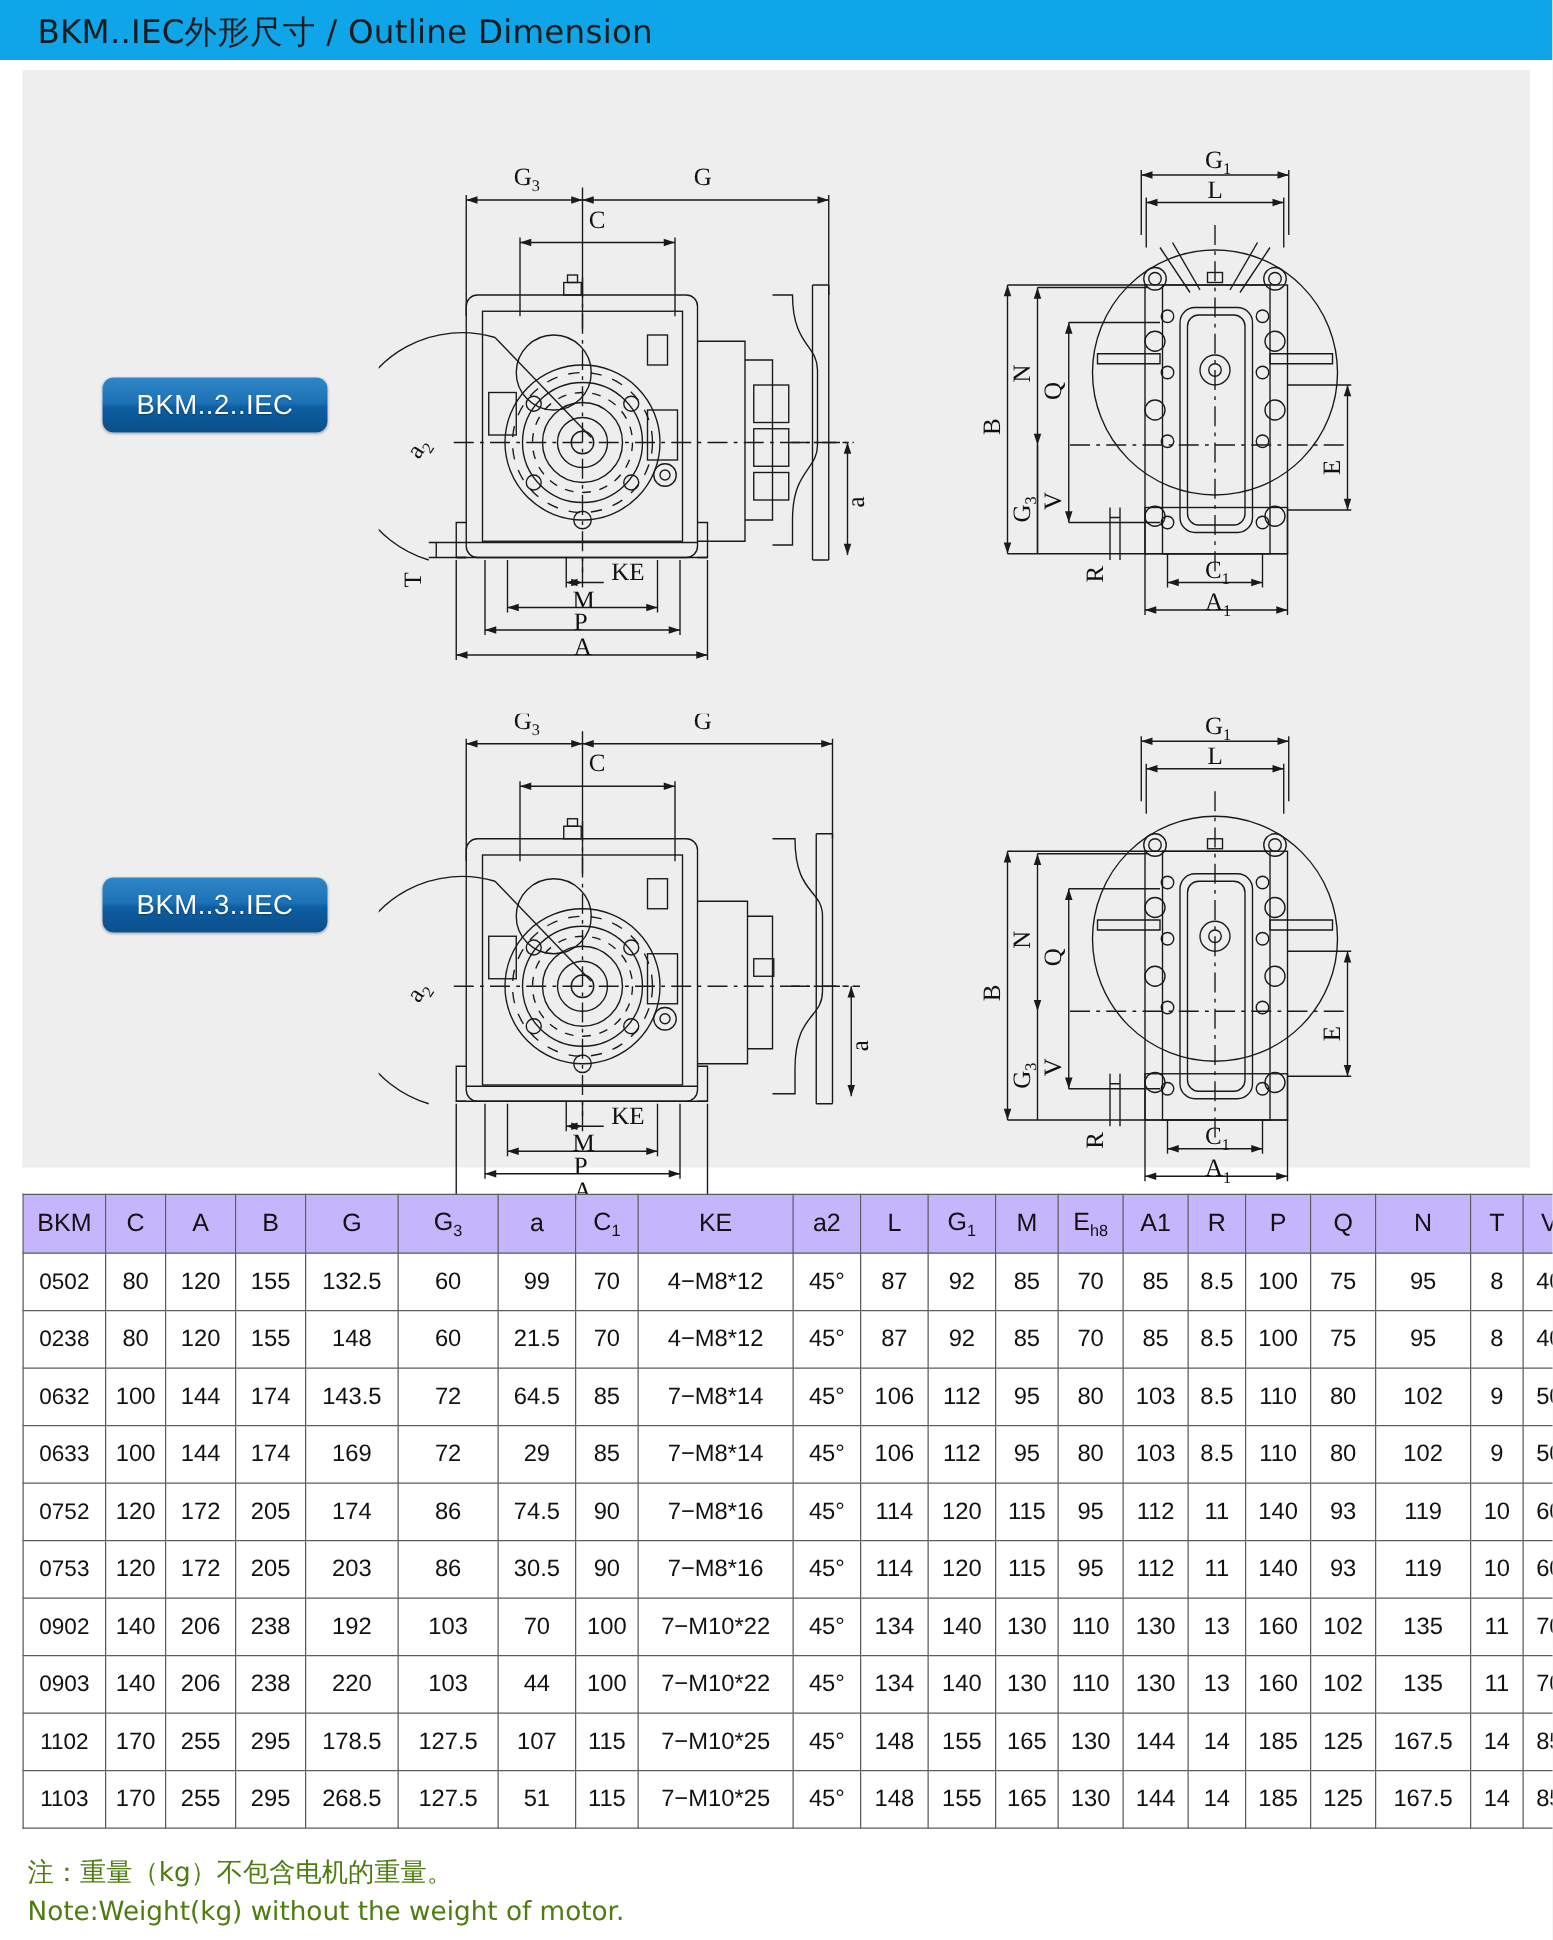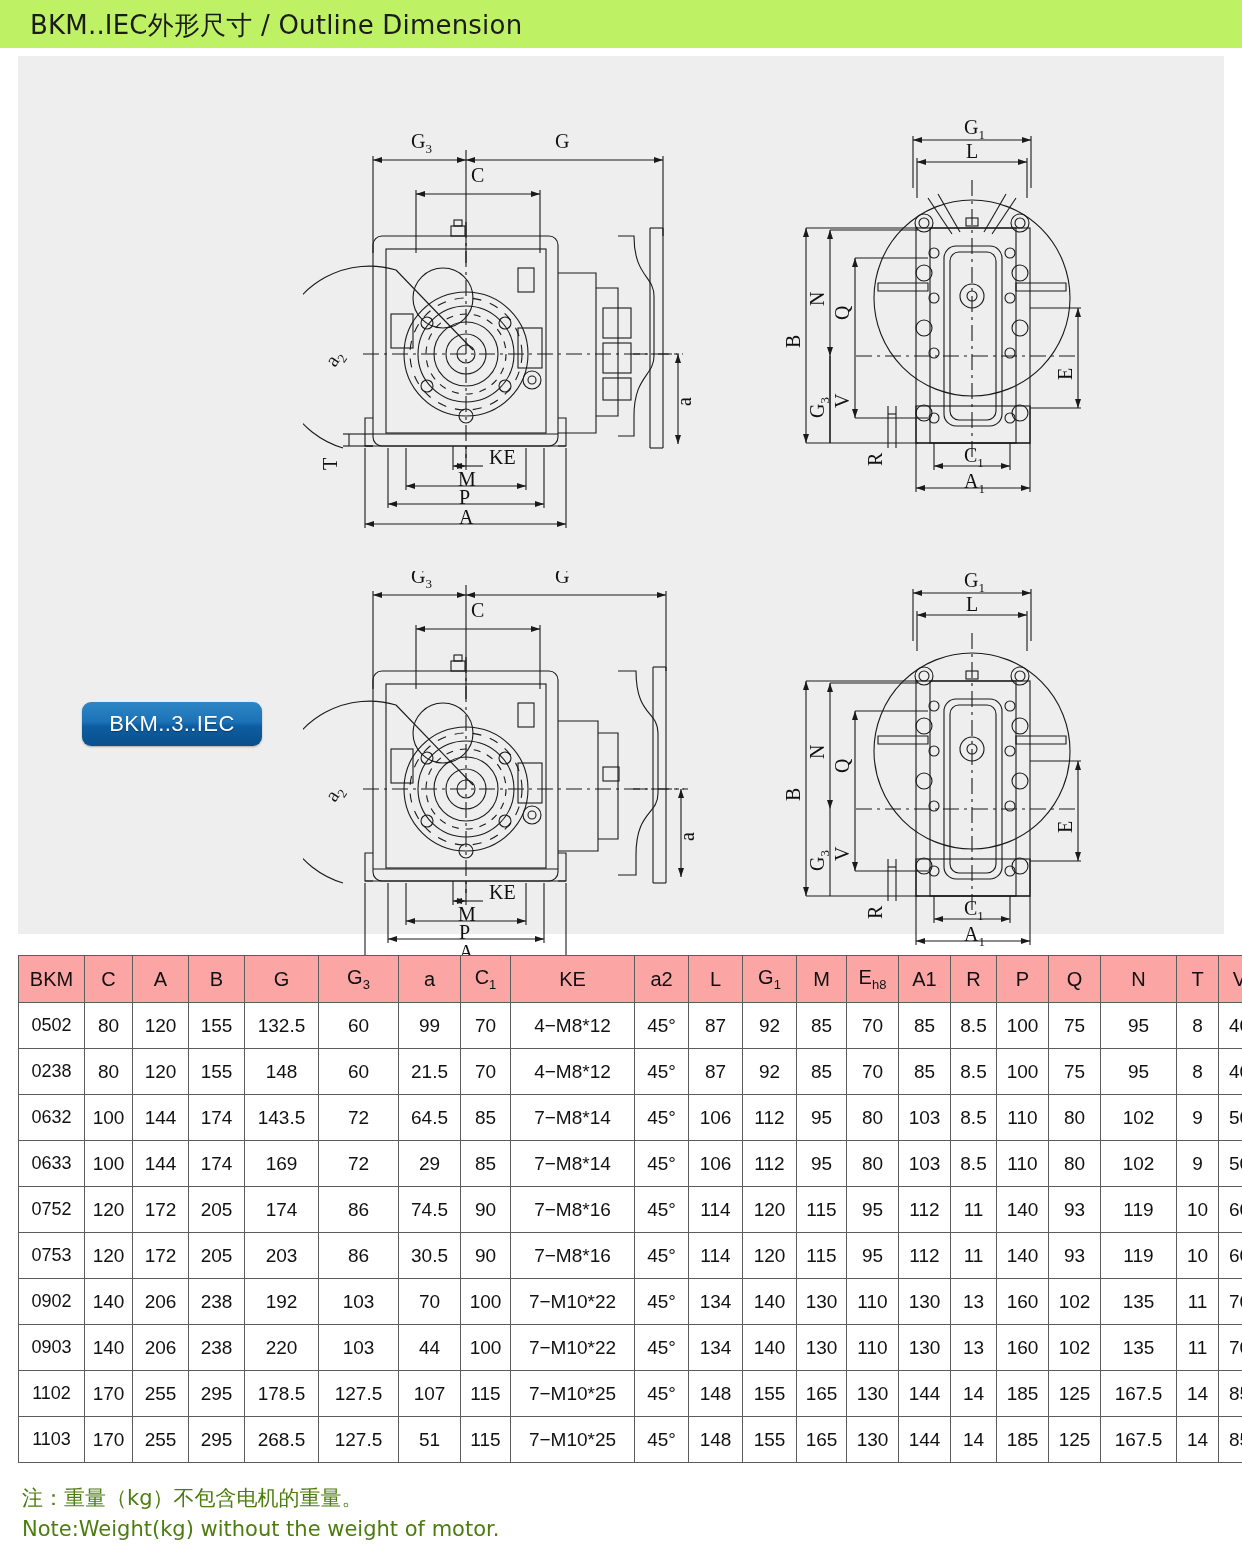--- a/index.html
+++ b/index.html
@@ -8,21 +8,21 @@
     background:#ffffff;
     font-family:"Liberation Sans","DejaVu Sans",sans-serif;
     color:#111;
     overflow:hidden;
   }
   .page{position:relative;width:1242px;height:1552px;}
 
   
   .title-bar{
     position:absolute;left:0;top:0;width:1242px;height:48px;
-    background:#bef264;
+    background:#0ea5e9;
   }
   .title-text{
     position:absolute;left:30px;top:8px;
     font-size:26px;letter-spacing:.2px;color:#1b1b1b;
     font-family:"DejaVu Sans","Liberation Sans",sans-serif;
     white-space:nowrap;
   }
 
   
   .drawing-panel{
@@ -70,21 +70,21 @@
     text-align:center;
     vertical-align:middle;
     font-size:19px;
     font-weight:normal;
     color:#111;
     padding:0;
     height:45px;
     white-space:nowrap;
   }
   table.spec thead th{
-    background:#fca5a5;
+    background:#c4b5fd;
     height:46px;
     font-size:20px;
   }
   table.spec tbody td{background:#ffffff;}
   table.spec tbody tr td:first-child{font-size:18px;}
   .sub{font-size:13px;vertical-align:sub;}
 
   
   col.c0{width:66px;} col.c1{width:48px;} col.c2{width:56px;} col.c3{width:56px;}
   col.c4{width:74px;} col.c5{width:80px;} col.c6{width:62px;} col.c7{width:50px;}
@@ -105,20 +105,23 @@
 <body>
 
 <div class="page">
 
   <div class="title-bar">
     <div class="title-text">BKM..IEC外形尺寸 / Outline Dimension</div>
   </div>
 
   <div class="drawing-panel">
 
+    <div class="badge" id="badge-1">
+      <span class="badge-label">BKM..2..IEC</span>
+    </div>
 
     <div class="badge" id="badge-2">
       <span class="badge-label">BKM..3..IEC</span>
     </div>
 
     <svg class="dwg" id="dwg-a" width="400" height="420" viewBox="0 0 400 420">
       <g fill="none" stroke="#1a1a1a" stroke-width="1.1">
 
         <line x1="70" y1="38" x2="70" y2="135"></line>
         <line x1="163" y1="32" x2="163" y2="145"></line>

